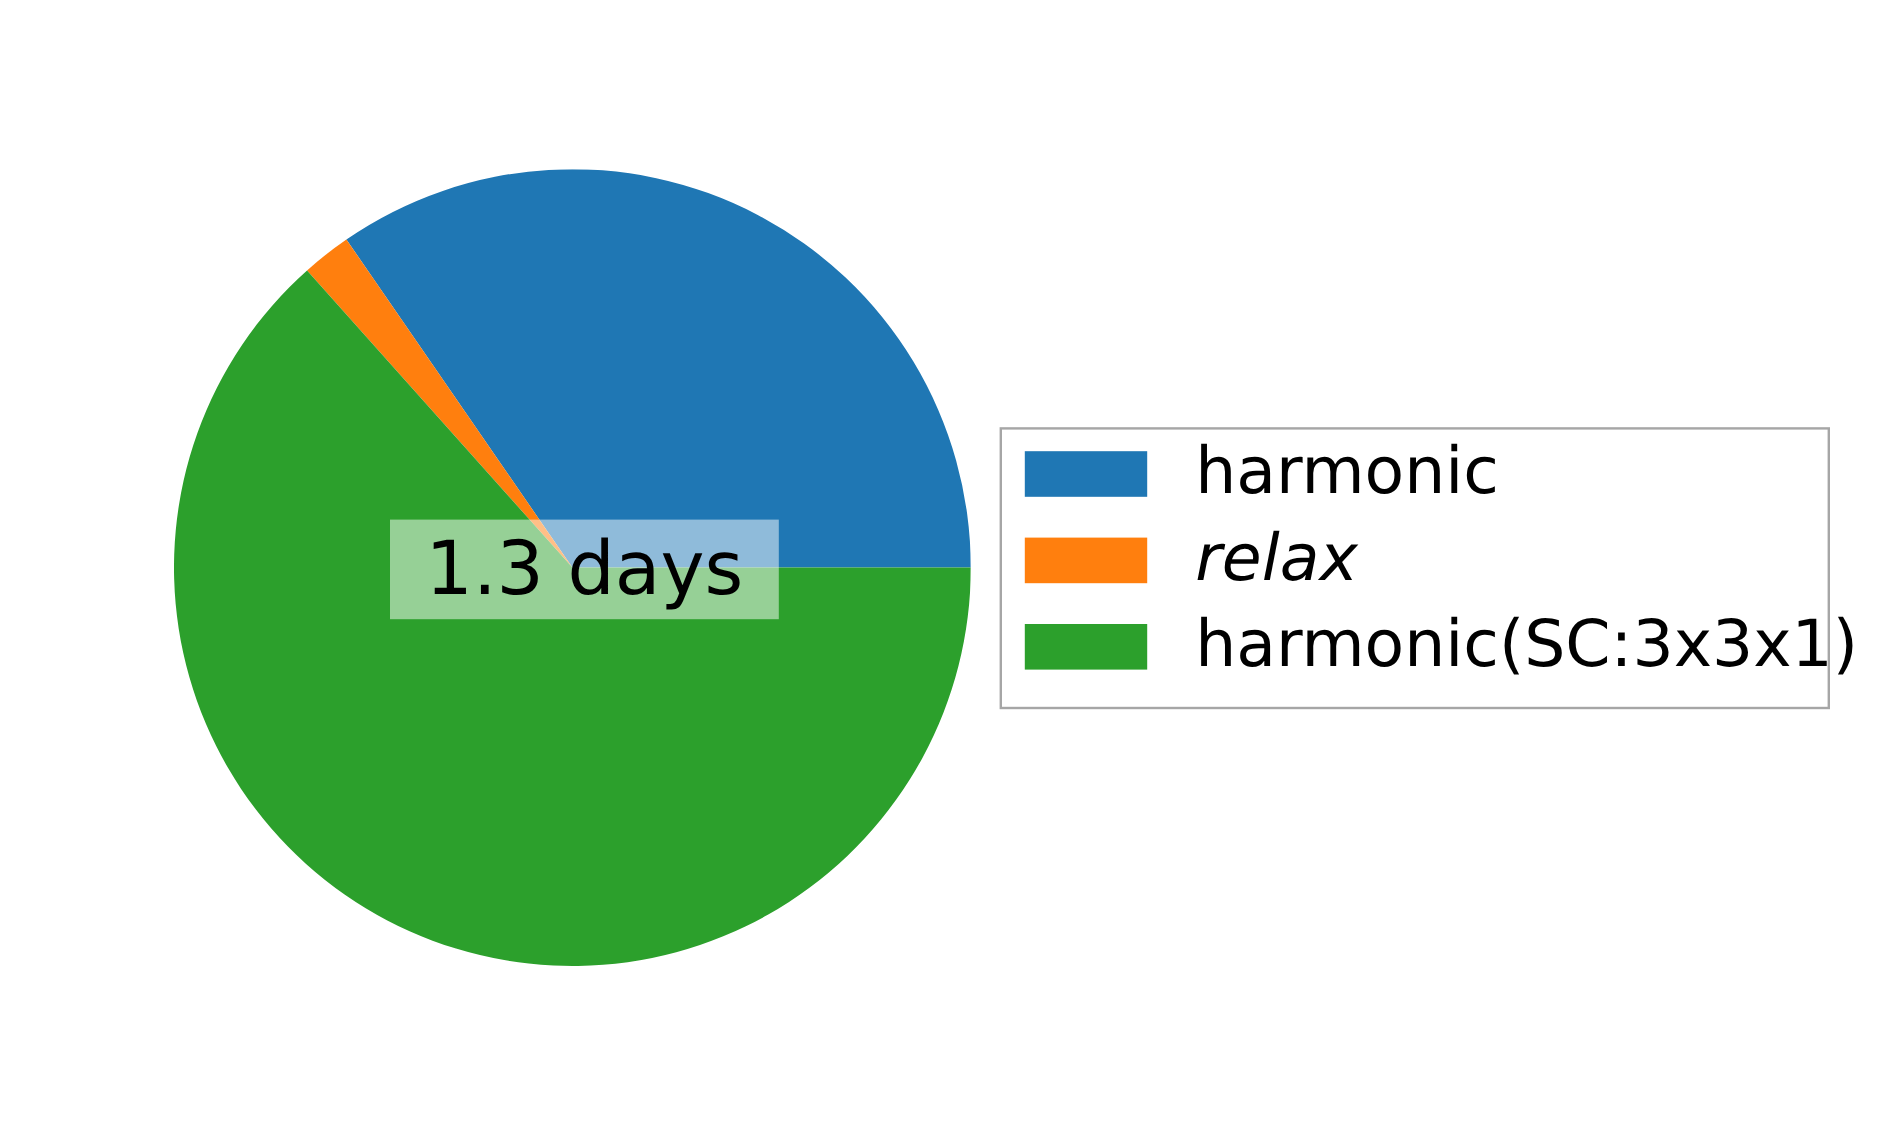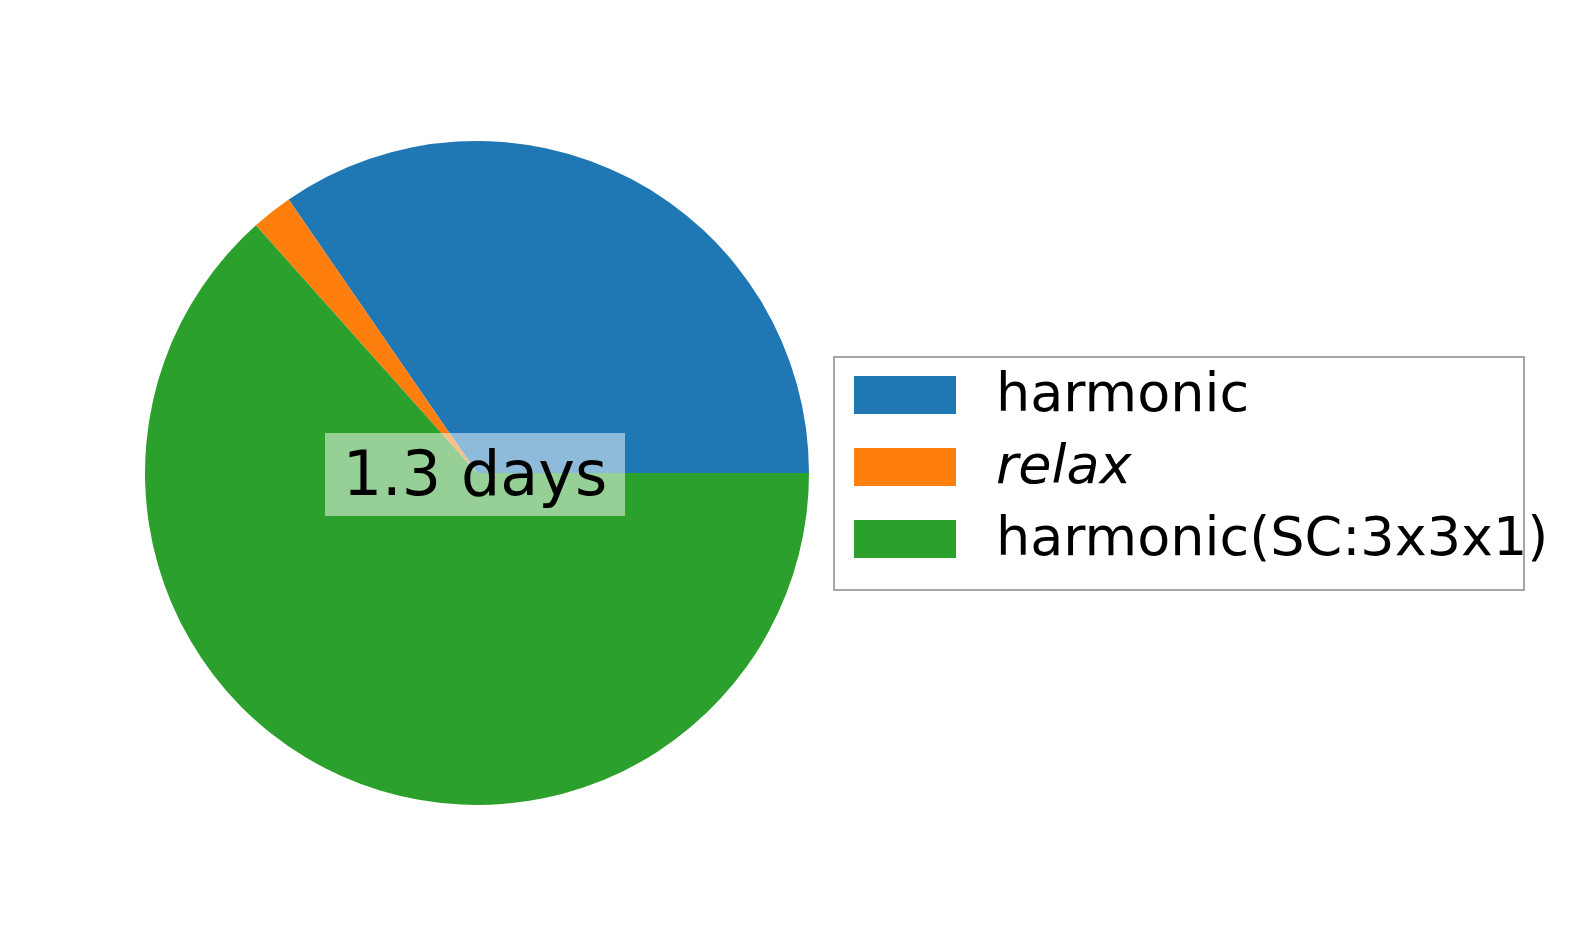--- a/index.html
+++ b/index.html
@@ -37,21 +37,21 @@
     display: block;
     width: 664px;
     height: 664px;
   }
 
   
   #center-label {
     position: absolute;
     left: 325px;
     top: 433px;
-    width: 300px;
+    width: 324px;
     height: 83px;
     background: rgba(255, 255, 255, 0.5);
     display: flex;
     align-items: center;
     justify-content: center;
     box-sizing: border-box;
   }
   #center-label .txt {
     font-size: 62px;
     line-height: 1;

